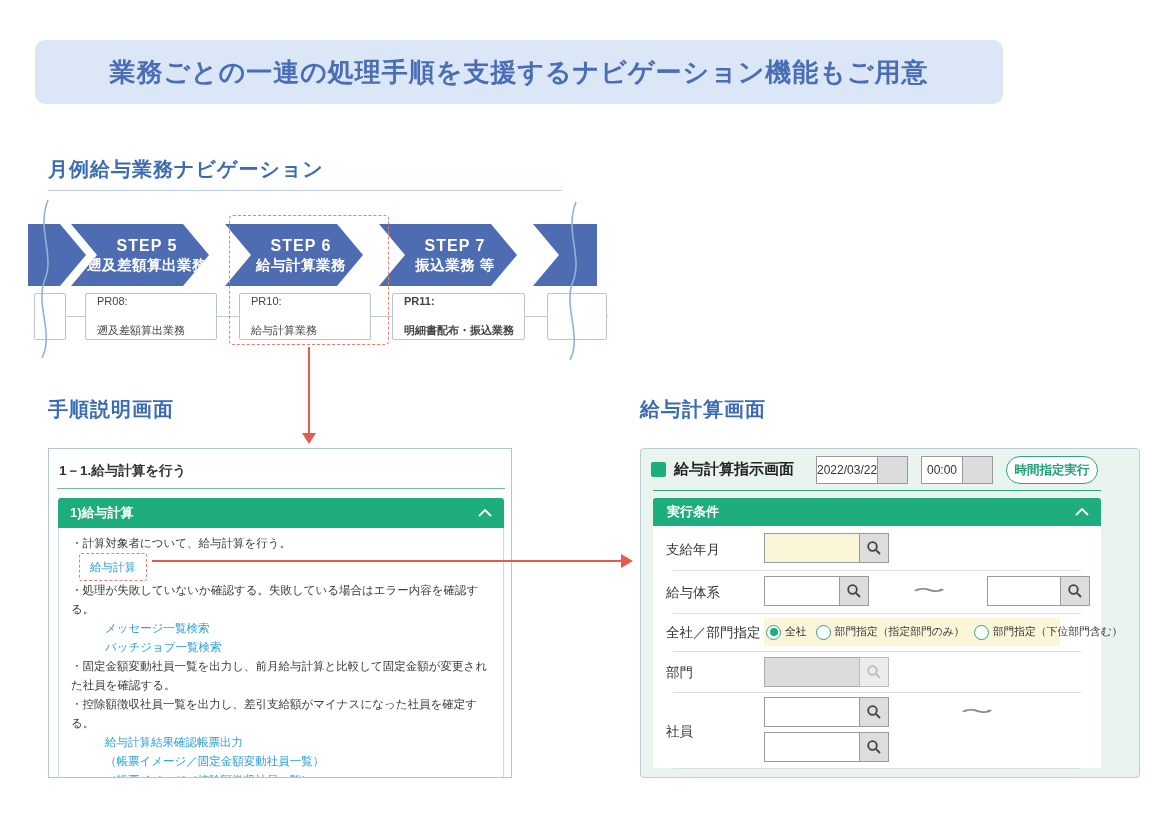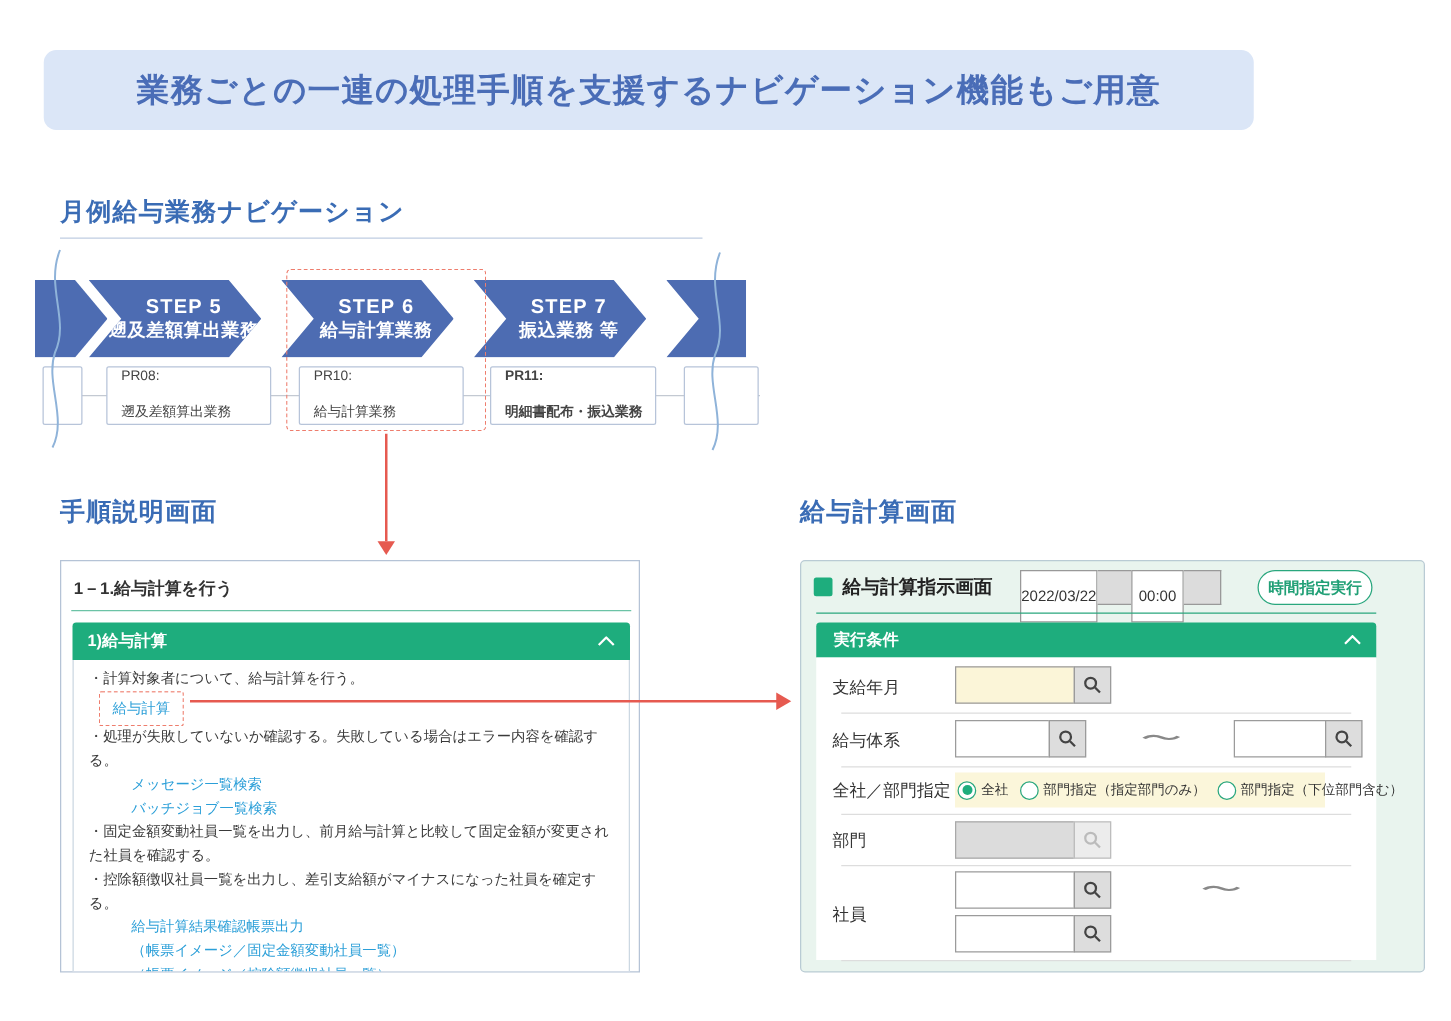--- a/index.html
+++ b/index.html
@@ -69,21 +69,21 @@
   .link-box { display:inline-block; margin-left:8px; padding:1px 10px; border:1px dashed #ee7d6d;
     border-radius:2px; color:var(--link_blue,#2b9fd8); font-size:11.5px; cursor:pointer; }
 
   
   .pay-panel { position:absolute; left:640px; top:448px; width:500px; height:330px;
     background:var(--mint_bg,#e9f4ee); border:1px solid #b9cbd4; border-radius:4px; overflow:hidden; }
   .pay-header { position:absolute; left:0; top:0; width:100%; height:41px; }
   .green-square { position:absolute; left:10px; top:13px; width:15px; height:15px; background:var(--green,#1ead7d); border-radius:2px; }
   .pay-title { position:absolute; left:33px; top:11px; font-size:15px; font-weight:bold; color:#222; }
   .widget { position:absolute; top:7px; display:flex; }
-  .widget input { height:42px; border:1px solid #999; background:#fff; font-size:12px; text-align:center; color:#333;
+  .widget input { height:28px; border:1px solid #999; background:#fff; font-size:12px; text-align:center; color:#333;
     font-family:"Liberation Sans","DejaVu Sans",sans-serif; }
   .widget .picker-btn { width:30px; height:28px; background:#dcdcdc; border:1px solid #999; border-left:none; cursor:pointer; }
   .pay-rule { position:absolute; left:12px; top:41px; width:448px; height:0; border-top:1.5px solid #2aa77e; }
   .exec-btn { position:absolute; left:365px; top:7px; width:92px; height:28px; background:#fff;
     border:1.5px solid #2aa77e; border-radius:14px; color:#21a076; font-size:12.5px; font-weight:bold;
     display:flex; align-items:center; justify-content:center; cursor:pointer; }
   .pay-bar { position:absolute; left:12px; top:49px; width:448px; height:28px;
     background:var(--green,#1ead7d); border-radius:3px 3px 0 0;
     display:flex; align-items:center; justify-content:space-between; padding:0 12px 0 14px; }
   .pay-bar .bar-label { color:#fff; font-size:13px; font-weight:bold; }
@@ -191,21 +191,21 @@
   </div>
 
   <div class="pay-panel">
     <div class="pay-header">
       <div class="green-square"></div>
       <div class="pay-title">給与計算指示画面</div>
       <div class="widget" style="left:175px;">
         <input style="width: 62px;" readonly="" value="2022/03/22">
         <span class="picker-btn"></span>
       </div>
-      <div class="widget" style="left:264px;border-radius:14px;">
+      <div class="widget" style="left:280px;border-radius:14px;">
         <input style="width: 42px;" readonly="" value="00:00">
         <span class="picker-btn"></span>
       </div>
       <div class="exec-btn">時間指定実行</div>
     </div>
     <div class="pay-rule"></div>
     <div class="pay-bar">
       <span class="bar-label">実行条件</span>
       <svg width="14" height="8" viewBox="0 0 14 8">
         <polyline points="1,7 7,1 13,7" fill="none" stroke="#fff" stroke-width="1.8"></polyline>

